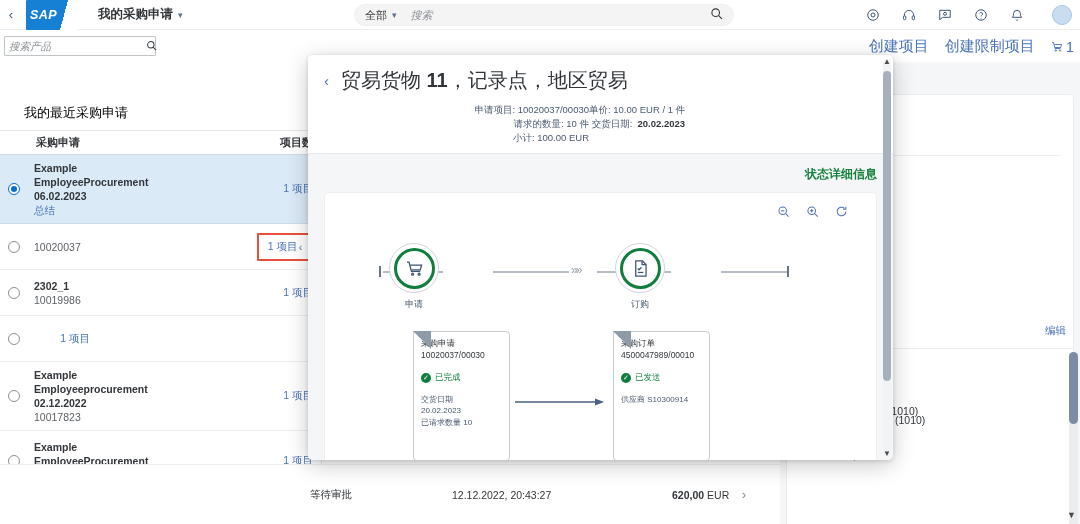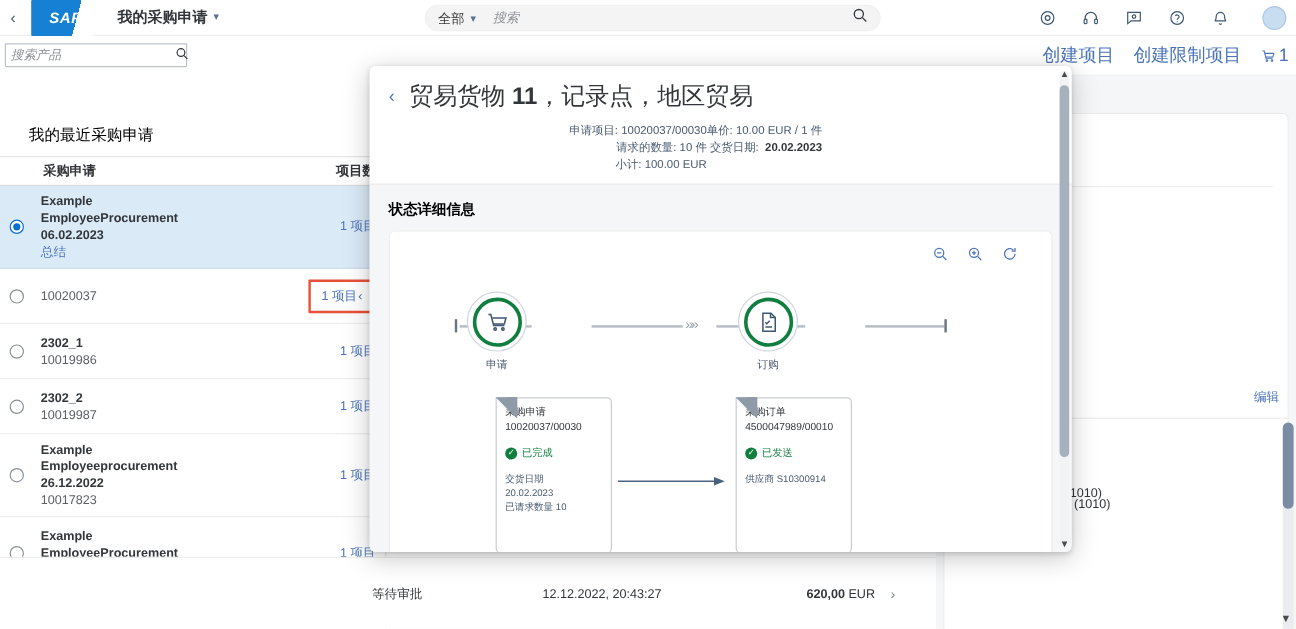--- a/index.html
+++ b/index.html
@@ -15,21 +15,21 @@
     position: absolute; top: 0; left: 0; width: 1080px; height: 30px;
     background: #ffffff; display: flex; align-items: center;
     border-bottom: 1px solid #ededed;
   }
   .sb-back { width: 22px; text-align: center; color: #3c5a83; font-size: 13px; cursor: pointer; }
   .sap-logo {
     width: 52px; height: 30px; margin-left: 4px;
     background: linear-gradient(105deg, #1580d4 0%, #1580d4 70%, #ffffff 70%, #ffffff 100%);
     color: #fff; font-size: 12.5px; font-weight: bold; font-style: italic;
     letter-spacing: .5px; display: flex; align-items: center;
-    padding-left: 15px; border-radius: 1px;
+    padding-left: 4px; border-radius: 1px;
   }
   .sb-title {
     margin-left: 20px; font-size: 12.5px; font-weight: bold; color: #32363a;
     display: flex; align-items: center; gap: 5px; cursor: pointer;
   }
   .chev { font-size: 9px; color: #5a7093; }
   .sb-searchwrap {
     position: absolute; left: 354px; top: 4px; width: 380px; height: 22px;
     background: #f4f4f5; border-radius: 11px; display: flex; align-items: center;
     padding: 0 10px; border: 1px solid #f0f0f0;
@@ -159,21 +159,21 @@
   .dlg-title { font-size: 20px; color: #32363a; font-weight: normal; }
   .dlg-title b { font-weight: bold; }
   .dlg-meta { display: flex; margin-top: 9px; text-align: right; }
   .dlg-col { font-size: 9.5px; color: #4a5a70; line-height: 14px; }
   .dlg-col.left { width: 265px; padding-left: 16px; }
   .dlg-col.right { padding-left: 0; }
   .dlg-col b { color: #32363a; }
   .dlg-sep { border-bottom: 1px solid #e8e8e8; }
 
   .dlg-body { background: #f5f6f7; padding: 12px 16px 0 16px; height: 318px; }
-  .dlg-secttitle { font-size: 12px; font-weight: bold; color: #000000; margin-bottom: 9px; }
+  .dlg-secttitle { font-size: 12px; font-weight: bold; color: #15803d; margin-bottom: 9px; text-align: right; }
   .flowcard {
     background: #fff; border-radius: 5px; height: 278px; position: relative;
     border: 1px solid #eeeeee; overflow: hidden;
   }
   .zoomctrls { position: absolute; right: 28px; top: 12px; display: flex; gap: 16px; }
   .zc { color: #4a73b8; cursor: pointer; display: flex; }
 
   .flowline { position: absolute; left: 54px; top: 78px; width: 410px; height: 2px; }
   .fl-seg { position: absolute; top: 0; height: 1.5px; background: #b5bcc4; }
   .fl-cap { position: absolute; top: -5px; width: 1.5px; height: 11px; background: #6a7480; }
@@ -368,33 +368,29 @@
       <div class="radio"></div>
       <div class="lmain">
         <div class="lname">2302_1</div>
         <div class="lsub">10019986</div>
       </div>
       <div class="lcount">1 项目</div>
     </div>
 
     <div class="lrow">
       <div class="radio"></div>
-      <div class="lmain">
-        <div class="lname">2302_2</div>
-        <div class="lsub">10019987</div>
-      </div>
       <div class="lcount">1 项目</div>
     </div>
 
     <div class="lrow" style="min-height:60px">
       <div class="radio"></div>
       <div class="lmain">
         <div class="lname">Example</div>
         <div class="lname">Employeeprocurement</div>
-        <div class="lname">26.12.2022</div>
+        <div class="lname">02.12.2022</div>
         <div class="lsub">10017823</div>
       </div>
       <div class="lcount">1 项目</div>
     </div>
 
     <div class="lrow" style="min-height:60px;border-bottom:none">
       <div class="radio"></div>
       <div class="lmain">
         <div class="lname">Example</div>
         <div class="lname">EmployeeProcurement</div>

